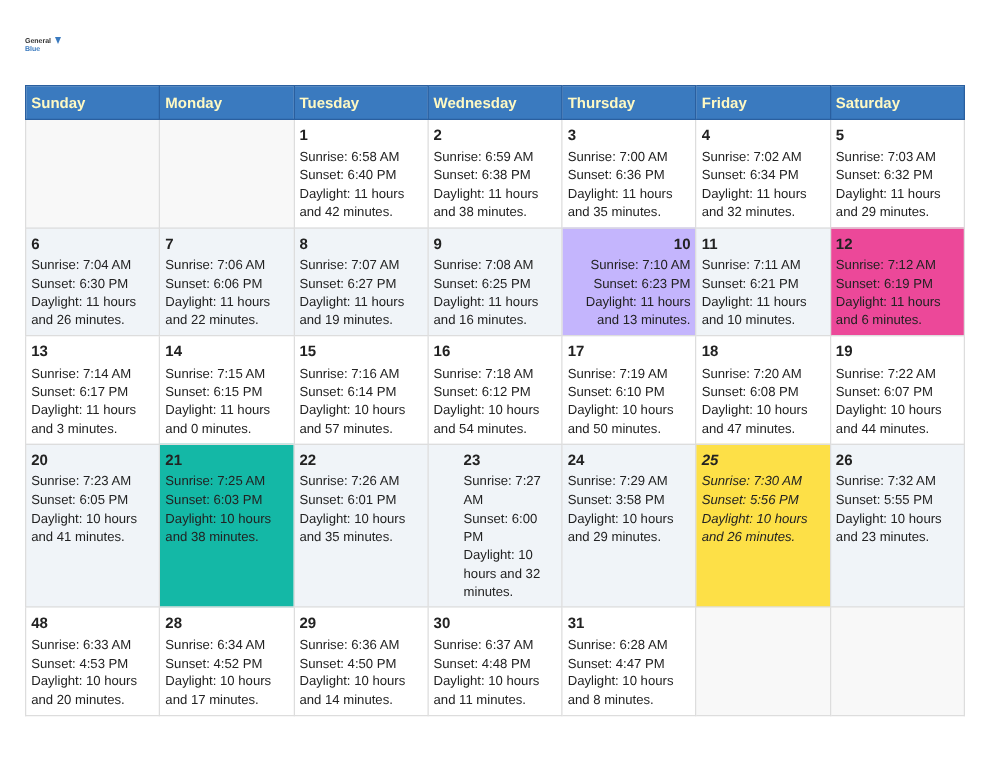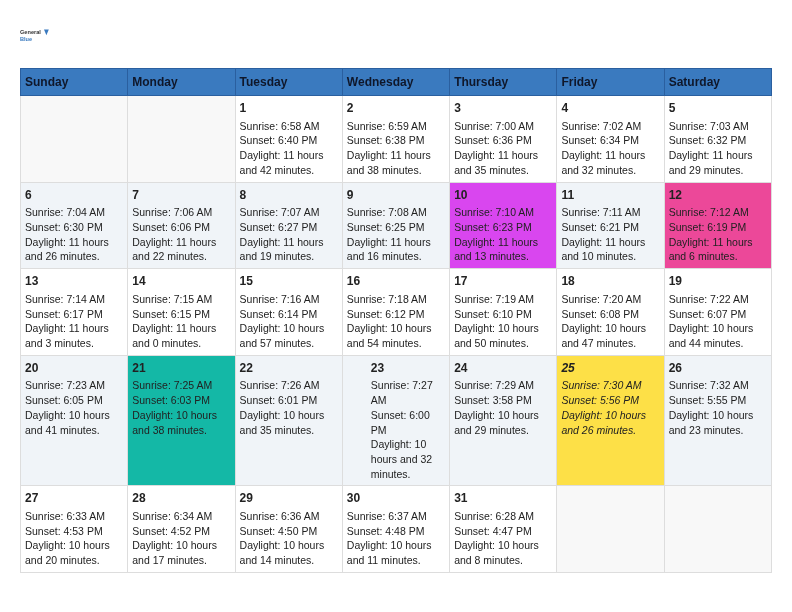--- a/index.html
+++ b/index.html
@@ -39,21 +39,21 @@
       font-weight: normal;
       color: #444;
     }
     table {
       width: 100%;
       border-collapse: collapse;
       font-size: 11px;
     }
     thead th {
       background-color: #3a7abf;
-      color: #0f172a;
+      color: #fef9c3;
       padding: 6px 4px;
       text-align: left;
       font-size: 12px;
       font-weight: bold;
       border: 1px solid #2a5f9f;
     }
     tbody tr {
       background: #fff;
     }
     tbody tr:nth-child(even) {
@@ -165,21 +165,21 @@
           <div>Sunrise: 7:07 AM</div>
           <div>Sunset: 6:27 PM</div>
           <div>Daylight: 11 hours and 19 minutes.</div>
         </td>
         <td style="background: rgb(240, 244, 248);">
           <span class="day-num">9</span>
           <div>Sunrise: 7:08 AM</div>
           <div>Sunset: 6:25 PM</div>
           <div>Daylight: 11 hours and 16 minutes.</div>
         </td>
-        <td style="background: #d946ef;">
+        <td style="background: #c4b5fd; text-align: right;">
           <span class="day-num">10</span>
           <div>Sunrise: 7:10 AM</div>
           <div>Sunset: 6:23 PM</div>
           <div>Daylight: 11 hours and 13 minutes.</div>
         </td>
         <td style="background: rgb(240, 244, 248);">
           <span class="day-num">11</span>
           <div>Sunrise: 7:11 AM</div>
           <div>Sunset: 6:21 PM</div>
           <div>Daylight: 11 hours and 10 minutes.</div>
@@ -274,21 +274,21 @@
         </td>
         <td style="background: rgb(240, 244, 248);">
           <span class="day-num">26</span>
           <div>Sunrise: 7:32 AM</div>
           <div>Sunset: 5:55 PM</div>
           <div>Daylight: 10 hours and 23 minutes.</div>
         </td>
       </tr>
       <tr class="week-row">
         <td>
-          <span class="day-num">27</span>
+          <span class="day-num">48</span>
           <div>Sunrise: 6:33 AM</div>
           <div>Sunset: 4:53 PM</div>
           <div>Daylight: 10 hours and 20 minutes.</div>
         </td>
         <td>
           <span class="day-num">28</span>
           <div>Sunrise: 6:34 AM</div>
           <div>Sunset: 4:52 PM</div>
           <div>Daylight: 10 hours and 17 minutes.</div>
         </td>

